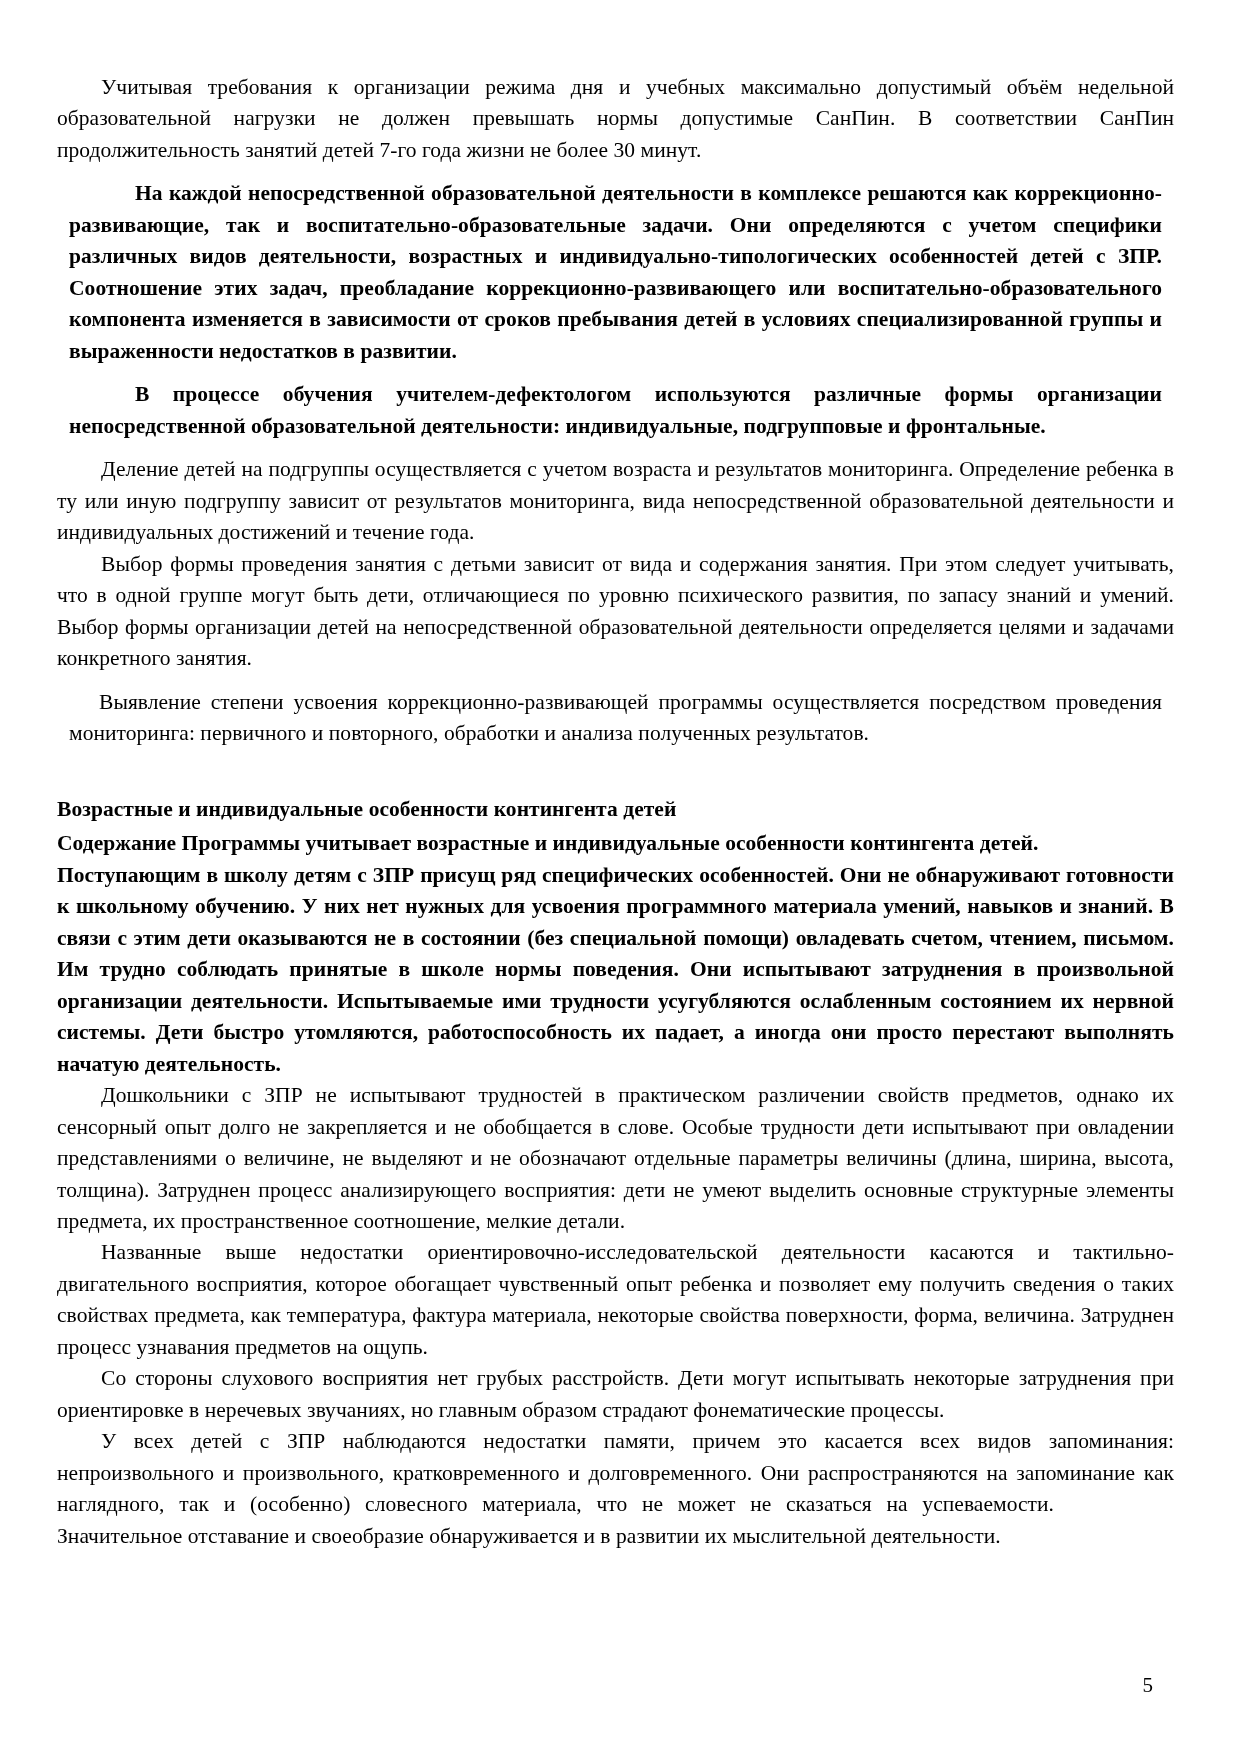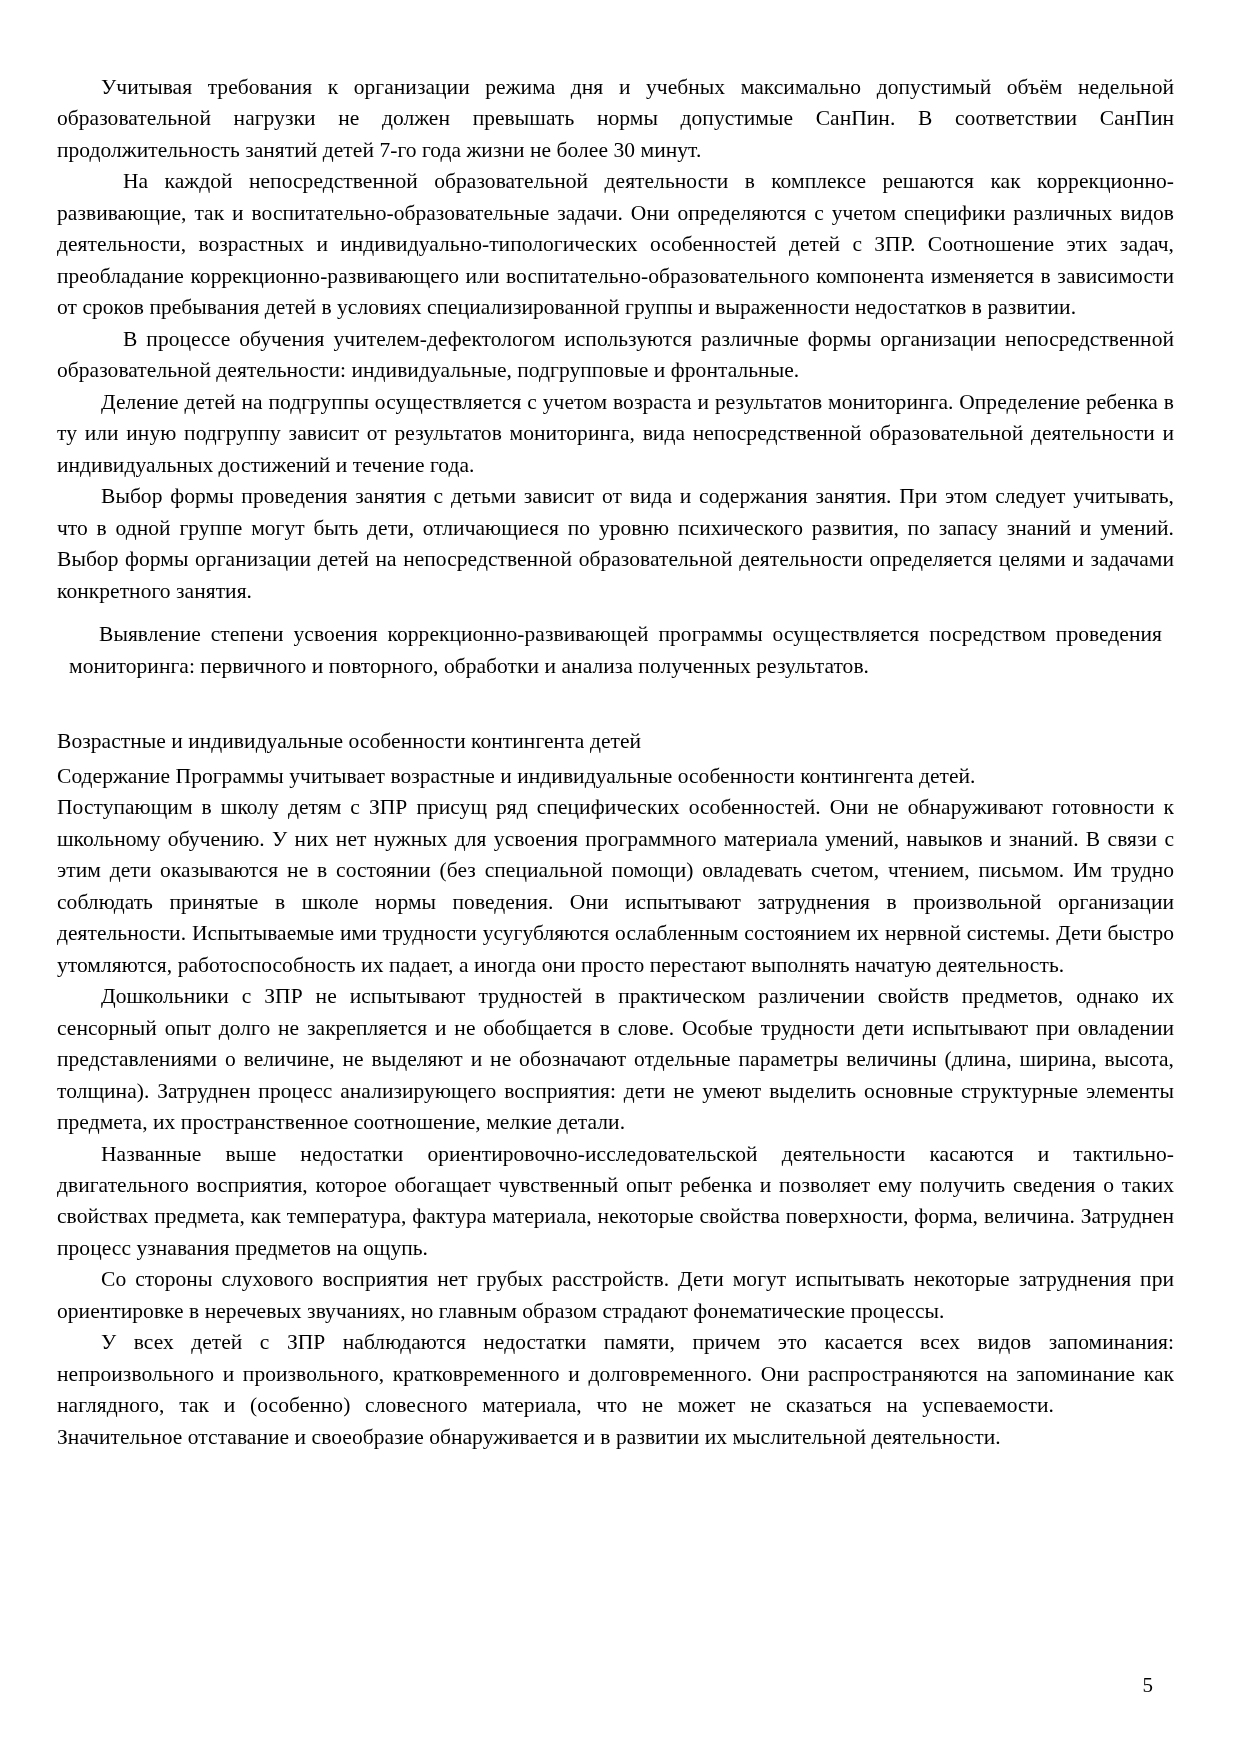--- a/index.html
+++ b/index.html
@@ -28,35 +28,37 @@
     text-align: justify;
     text-justify: inter-word;
     margin: 0;
     letter-spacing: 0.05px;
   }
   p.para {
     margin: 0;
     text-indent: 44px;
   }
   p.para-wide {
-    margin: 0;
+    margin: 12px;
     text-indent: 66px;
+    font-weight: bold;
   }
   p.para-small {
     margin: 12px;
     text-indent: 30px;
   }
   p.noindent {
     margin: 0;
     text-indent: 0;
     text-align: left;
+    font-weight: bold;
   }
   h2.section-heading {
     font-size: 21.5px;
-    font-weight: normal;
+    font-weight: bold;
     line-height: 1.465;
     margin: 0;
     text-align: left;
     text-indent: 0;
   }
   .gap-before-heading { height: 32px; }
   .gap-after-heading  { height: 3px; }
   .inline-gap { display: inline-block; width: 120px; }
   .page-number {
     position: absolute;

